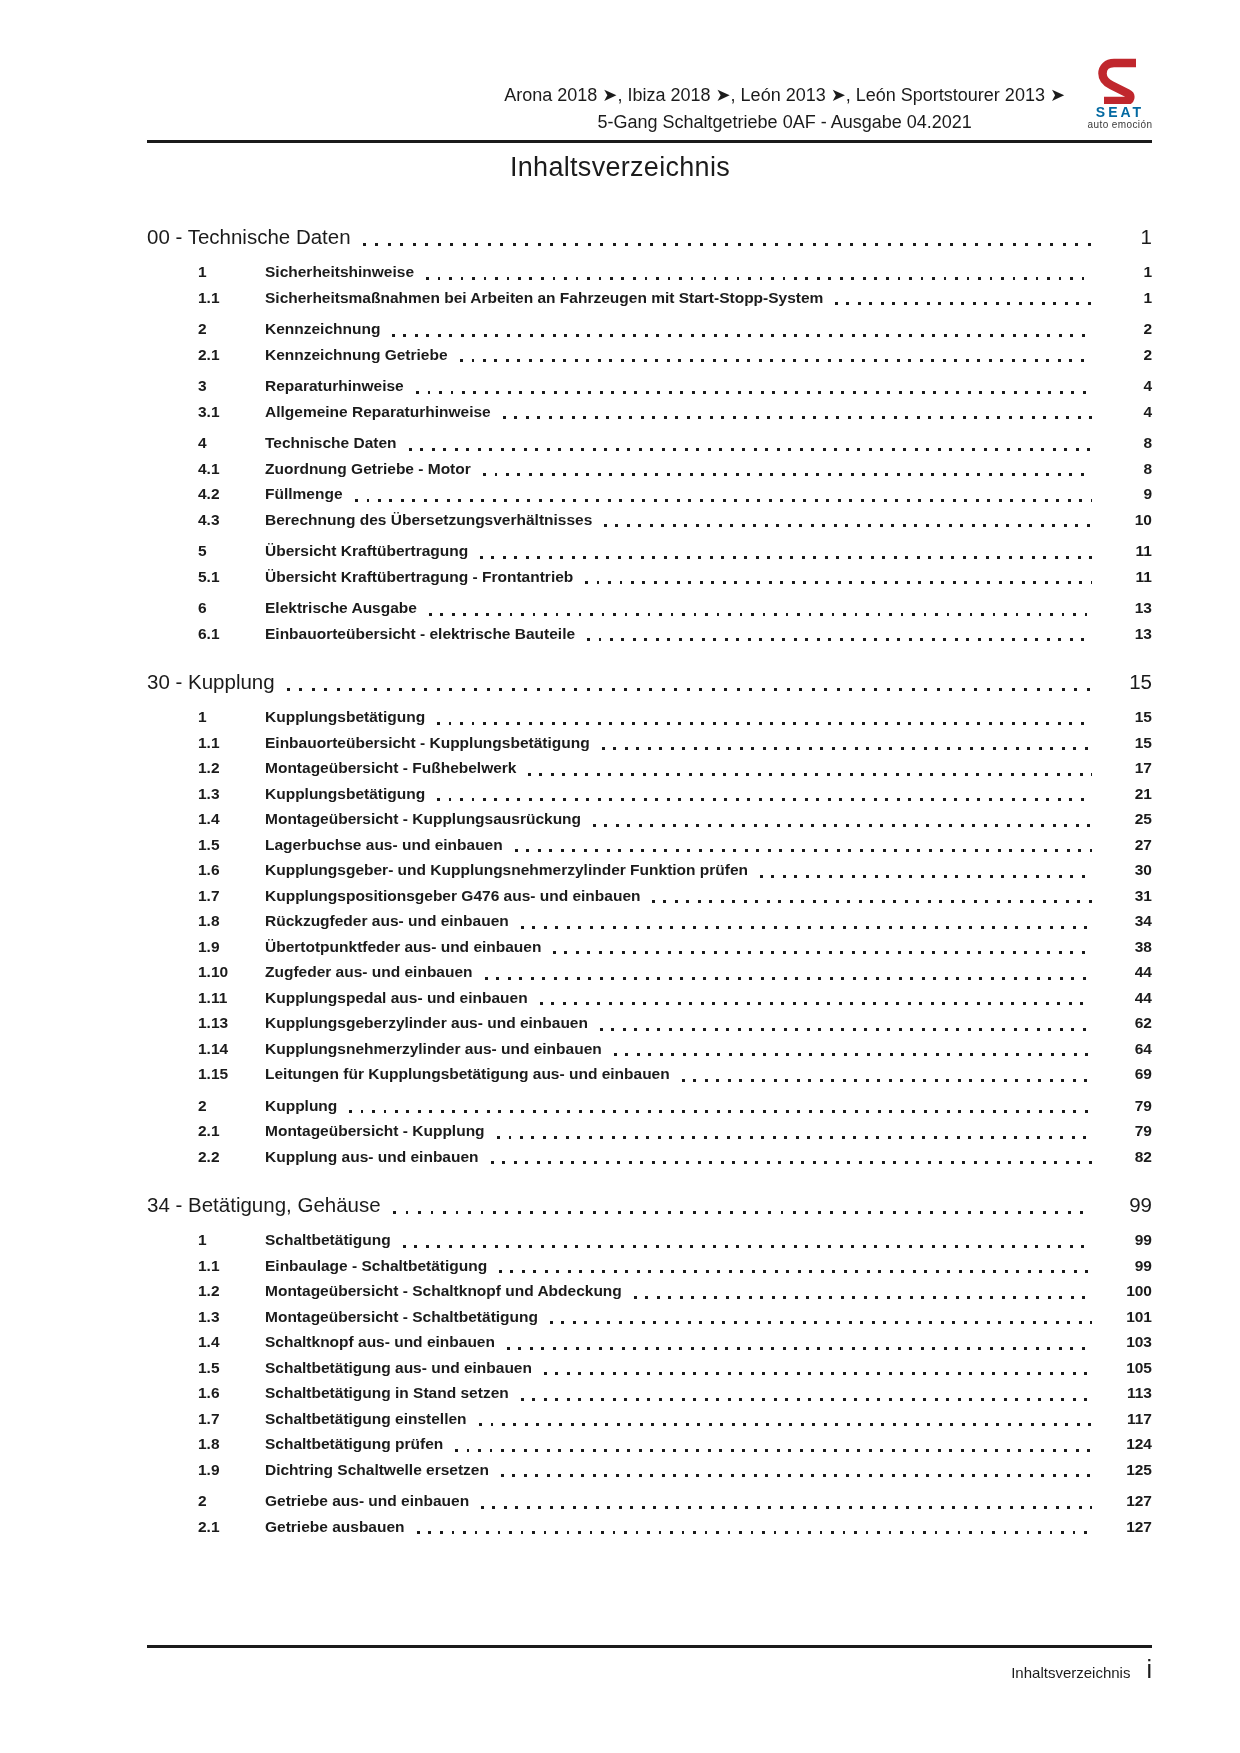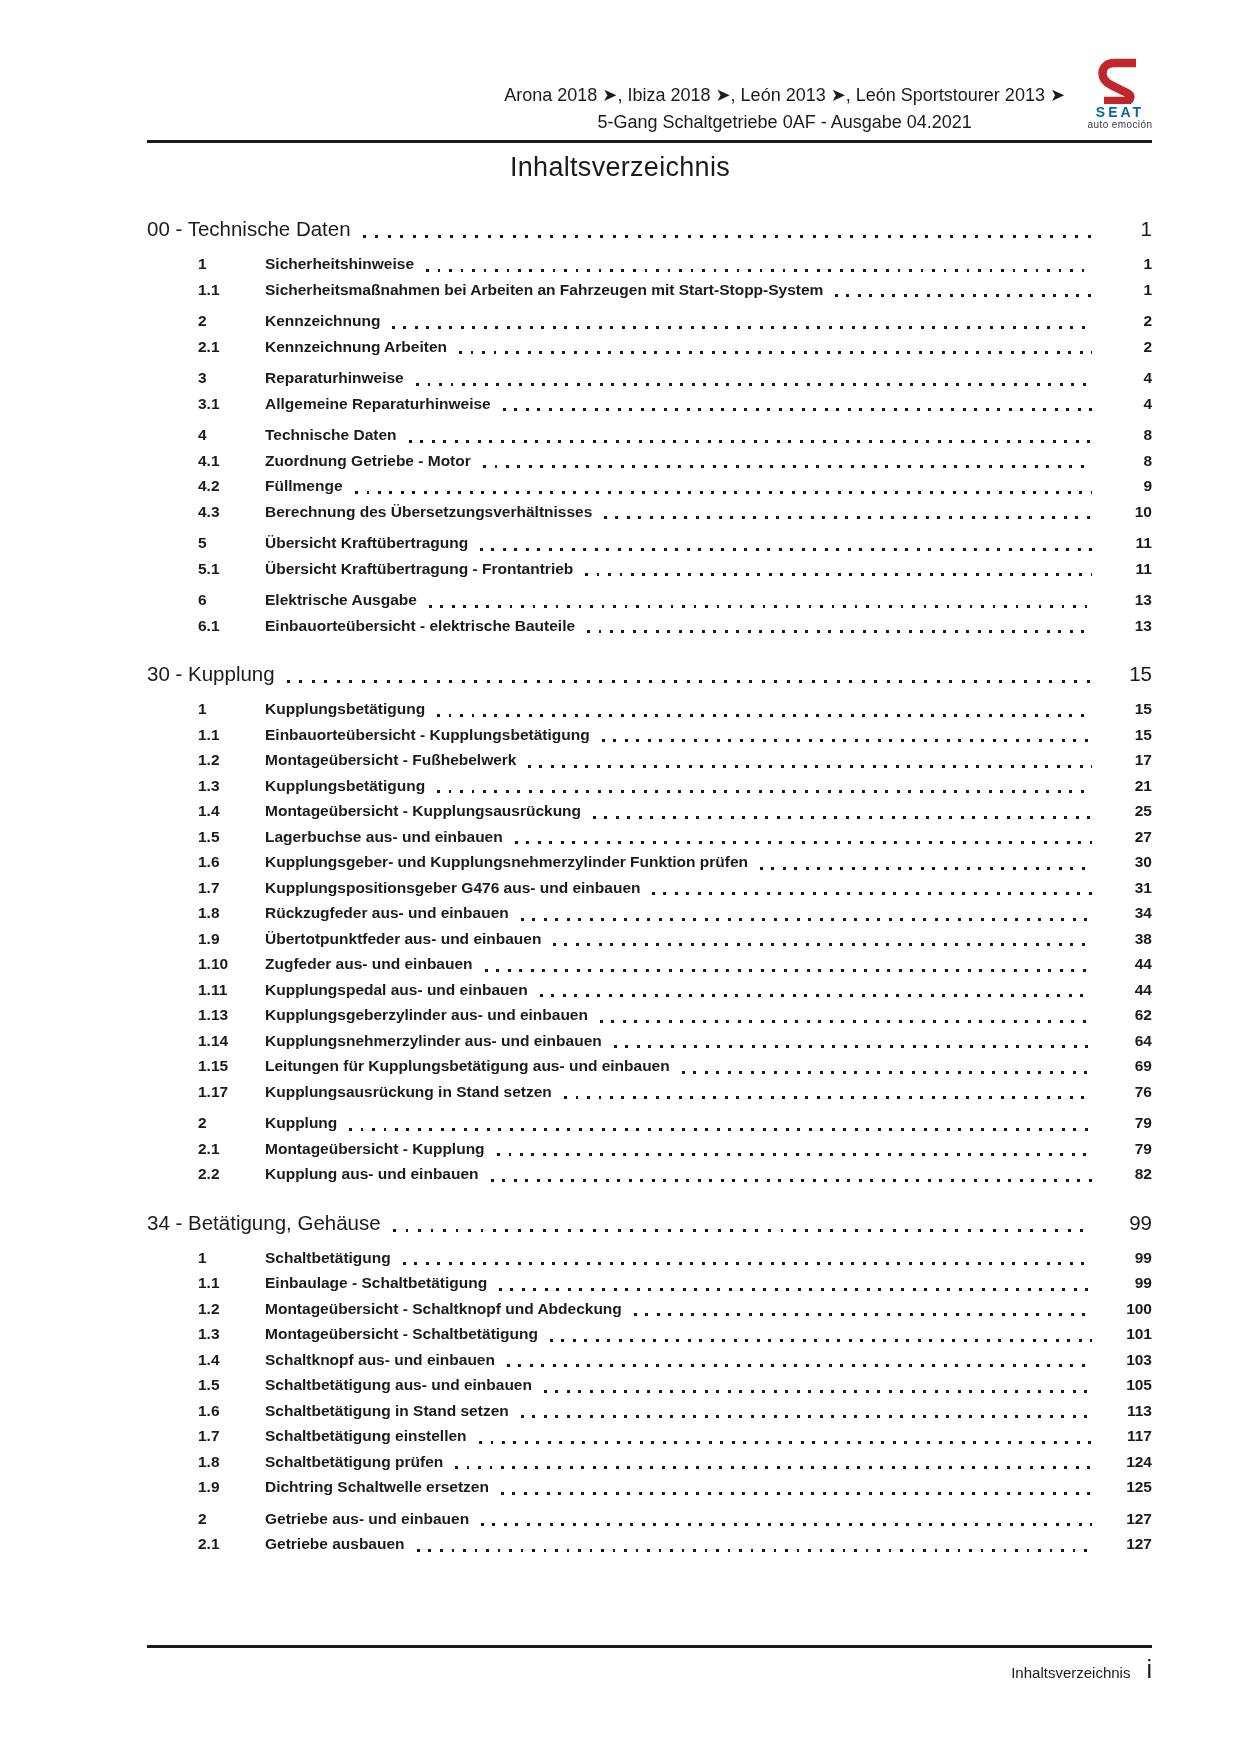--- a/index.html
+++ b/index.html
@@ -32,21 +32,21 @@
     font-size:27px;font-weight:400;letter-spacing:.3px;
   }
   
   .toc{
     position:absolute;left:147px;top:213px;width:1005px;font-size:15.5px;
   }
   .chapter-heading{
     display:flex;align-items:baseline;font-size:20.5px;font-weight:400;
     margin-top:20px;margin-bottom:7px;height:31px;line-height:31px;white-space:nowrap;
   }
-  .chapter-heading:first-child{margin-top:0;align-items:flex-end;}
+  .chapter-heading:first-child{margin-top:8px;align-items:flex-end;}
   .toc-row{
     display:flex;align-items:baseline;height:25.5px;line-height:25.5px;
     padding-left:51px;white-space:nowrap;font-weight:bold;
   }
   .toc-row.section{font-weight:700;margin-top:6px;}
   .toc-row .num{width:67px;flex:none;}
   .dots{
     flex:1 1 auto;align-self:flex-end;height:2.6px;margin:0 16px 5px 12px;
     background-image:repeating-linear-gradient(to right,#1b1b1b 0 2.6px,transparent 2.6px 11.5px);
   }
@@ -106,21 +106,21 @@
 
   <div class="toc-row section">
     <span class="num">2</span>
     <span class="entry-title">Kennzeichnung</span>
     <span class="dots"></span>
     <span class="page-num">2</span>
   </div>
 
   <div class="toc-row">
     <span class="num">2.1</span>
-    <span class="entry-title">Kennzeichnung Arbeiten</span>
+    <span class="entry-title">Kennzeichnung Getriebe</span>
     <span class="dots"></span>
     <span class="page-num">2</span>
   </div>
 
   <div class="toc-row section">
     <span class="num">3</span>
     <span class="entry-title">Reparaturhinweise</span>
     <span class="dots"></span>
     <span class="page-num">4</span>
   </div>
@@ -294,26 +294,20 @@
   </div>
 
   <div class="toc-row">
     <span class="num">1.15</span>
     <span class="entry-title">Leitungen für Kupplungsbetätigung aus- und einbauen</span>
     <span class="dots"></span>
     <span class="page-num">69</span>
   </div>
 
 
-  <div class="toc-row">
-    <span class="num">1.17</span>
-    <span class="entry-title">Kupplungsausrückung in Stand setzen</span>
-    <span class="dots"></span>
-    <span class="page-num">76</span>
-  </div>
 
   <div class="toc-row section">
     <span class="num">2</span>
     <span class="entry-title">Kupplung</span>
     <span class="dots"></span>
     <span class="page-num">79</span>
   </div>
 
   <div class="toc-row">
     <span class="num">2.1</span>

